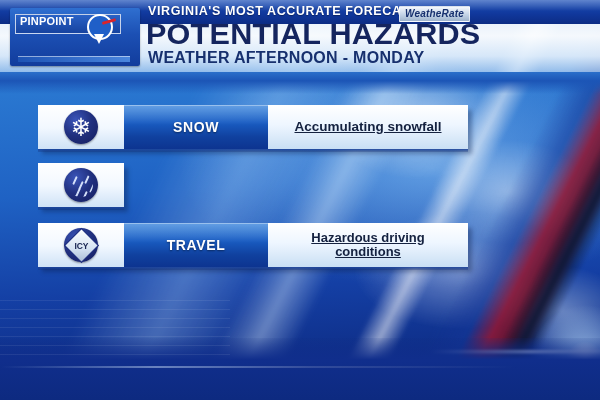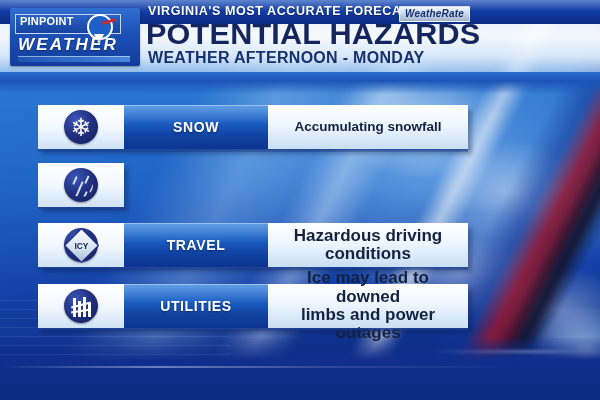--- a/index.html
+++ b/index.html
@@ -107,22 +107,22 @@
     display:flex;align-items:center;justify-content:center;
     box-shadow:inset 0 1px 0 rgba(255,255,255,.35);}
   .label-panel:after{content:"";position:absolute;left:0;top:0;right:0;height:46%;
     background:linear-gradient(180deg,rgba(255,255,255,.26),rgba(255,255,255,0));}
   .label-txt{position:relative;z-index:2;color:#fff;font-size:14px;font-weight:bold;letter-spacing:.6px;
     text-shadow:0 1px 2px rgba(0,0,0,.45);}
   .desc-panel{position:relative;width:200px;
     background:linear-gradient(180deg,#ffffff 0%,#eef6ff 45%,#c9dff4 100%);
     display:flex;align-items:center;justify-content:center;text-align:center;
     box-shadow:inset 0 1px 0 #fff;}
-  .desc-txt{color:#14213f;font-size:13.5px;font-weight:bold;line-height:1.08;padding:0 6px;}
-  .desc-txt.two{font-size:17px;}
+  .desc-txt{color:#14213f;font-size:13.5px;font-weight:bold;line-height:1.08;padding:0 6px;text-decoration:underline;}
+  .desc-txt.two{font-size:13px;}
   .row-bevel{position:absolute;left:0;right:0;bottom:-3px;height:3px;
     background:linear-gradient(180deg,rgba(30,70,160,.85),rgba(10,30,90,.2));}
 
   
   .snowflake{color:#fff;font-size:25px;line-height:1;}
   .sleet{position:absolute;inset:5px;overflow:hidden;border-radius:50%;}
   .sleet i{position:absolute;width:2px;height:9px;background:#dce8ff;border-radius:1px;transform:rotate(24deg);opacity:.95;}
   .diamond{width:23px;height:23px;transform:rotate(45deg);
     background:linear-gradient(135deg,#ffffff,#d5e2f2 60%,#aabdd6);
     border:1.5px solid #21307f;display:flex;align-items:center;justify-content:center;}
@@ -164,21 +164,20 @@
 
     <div class="logo">
       <div class="logo-plate"></div>
       <div class="logo-bar"></div>
       <div class="logo-t1">PINPOINT</div>
       <div class="logo-pin">
         <div class="logo-pin-circ"></div>
         <div class="logo-pin-needle"></div>
         <div class="logo-pin-tail"></div>
       </div>
-      <div class="logo-t2">WEATHER</div>
       <div class="logo-underbar"></div>
     </div>
   </div>
 
   <div class="row" style="left:38px;top:105px;">
     <div class="row-shadow"></div>
     <div class="icon-panel">
       <div class="icon-circle">
         <div class="snowflake">❄</div>
       </div>
@@ -225,39 +224,14 @@
     </div>
     <div class="desc-panel">
       <div class="desc-txt two">
         <div>Hazardous driving</div>
         <div>conditions</div>
       </div>
     </div>
     <div class="row-bevel"></div>
   </div>
 
-  <div class="row" style="left:38px;top:284px;">
-    <div class="row-shadow"></div>
-    <div class="icon-panel">
-      <div class="icon-circle">
-        <div class="pole">
-          <i style="left:4px;top:4px;width:3px;height:19px;"></i>
-          <i style="left:9px;top:7px;width:3px;height:16px;"></i>
-          <i style="left:14px;top:3px;width:3px;height:20px;"></i>
-          <i style="left:19px;top:9px;width:3px;height:14px;"></i>
-          <i style="left:2px;top:10px;width:20px;height:2px;transform:rotate(-14deg);"></i>
-          <i style="left:2px;top:16px;width:20px;height:2px;transform:rotate(-8deg);"></i>
-        </div>
-      </div>
-    </div>
-    <div class="label-panel">
-      <div class="label-txt">UTILITIES</div>
-    </div>
-    <div class="desc-panel">
-      <div class="desc-txt two">
-        <div>Ice may lead to downed</div>
-        <div>limbs and power outages</div>
-      </div>
-    </div>
-    <div class="row-bevel"></div>
-  </div>
 
 </div>
 
 </body></html>

